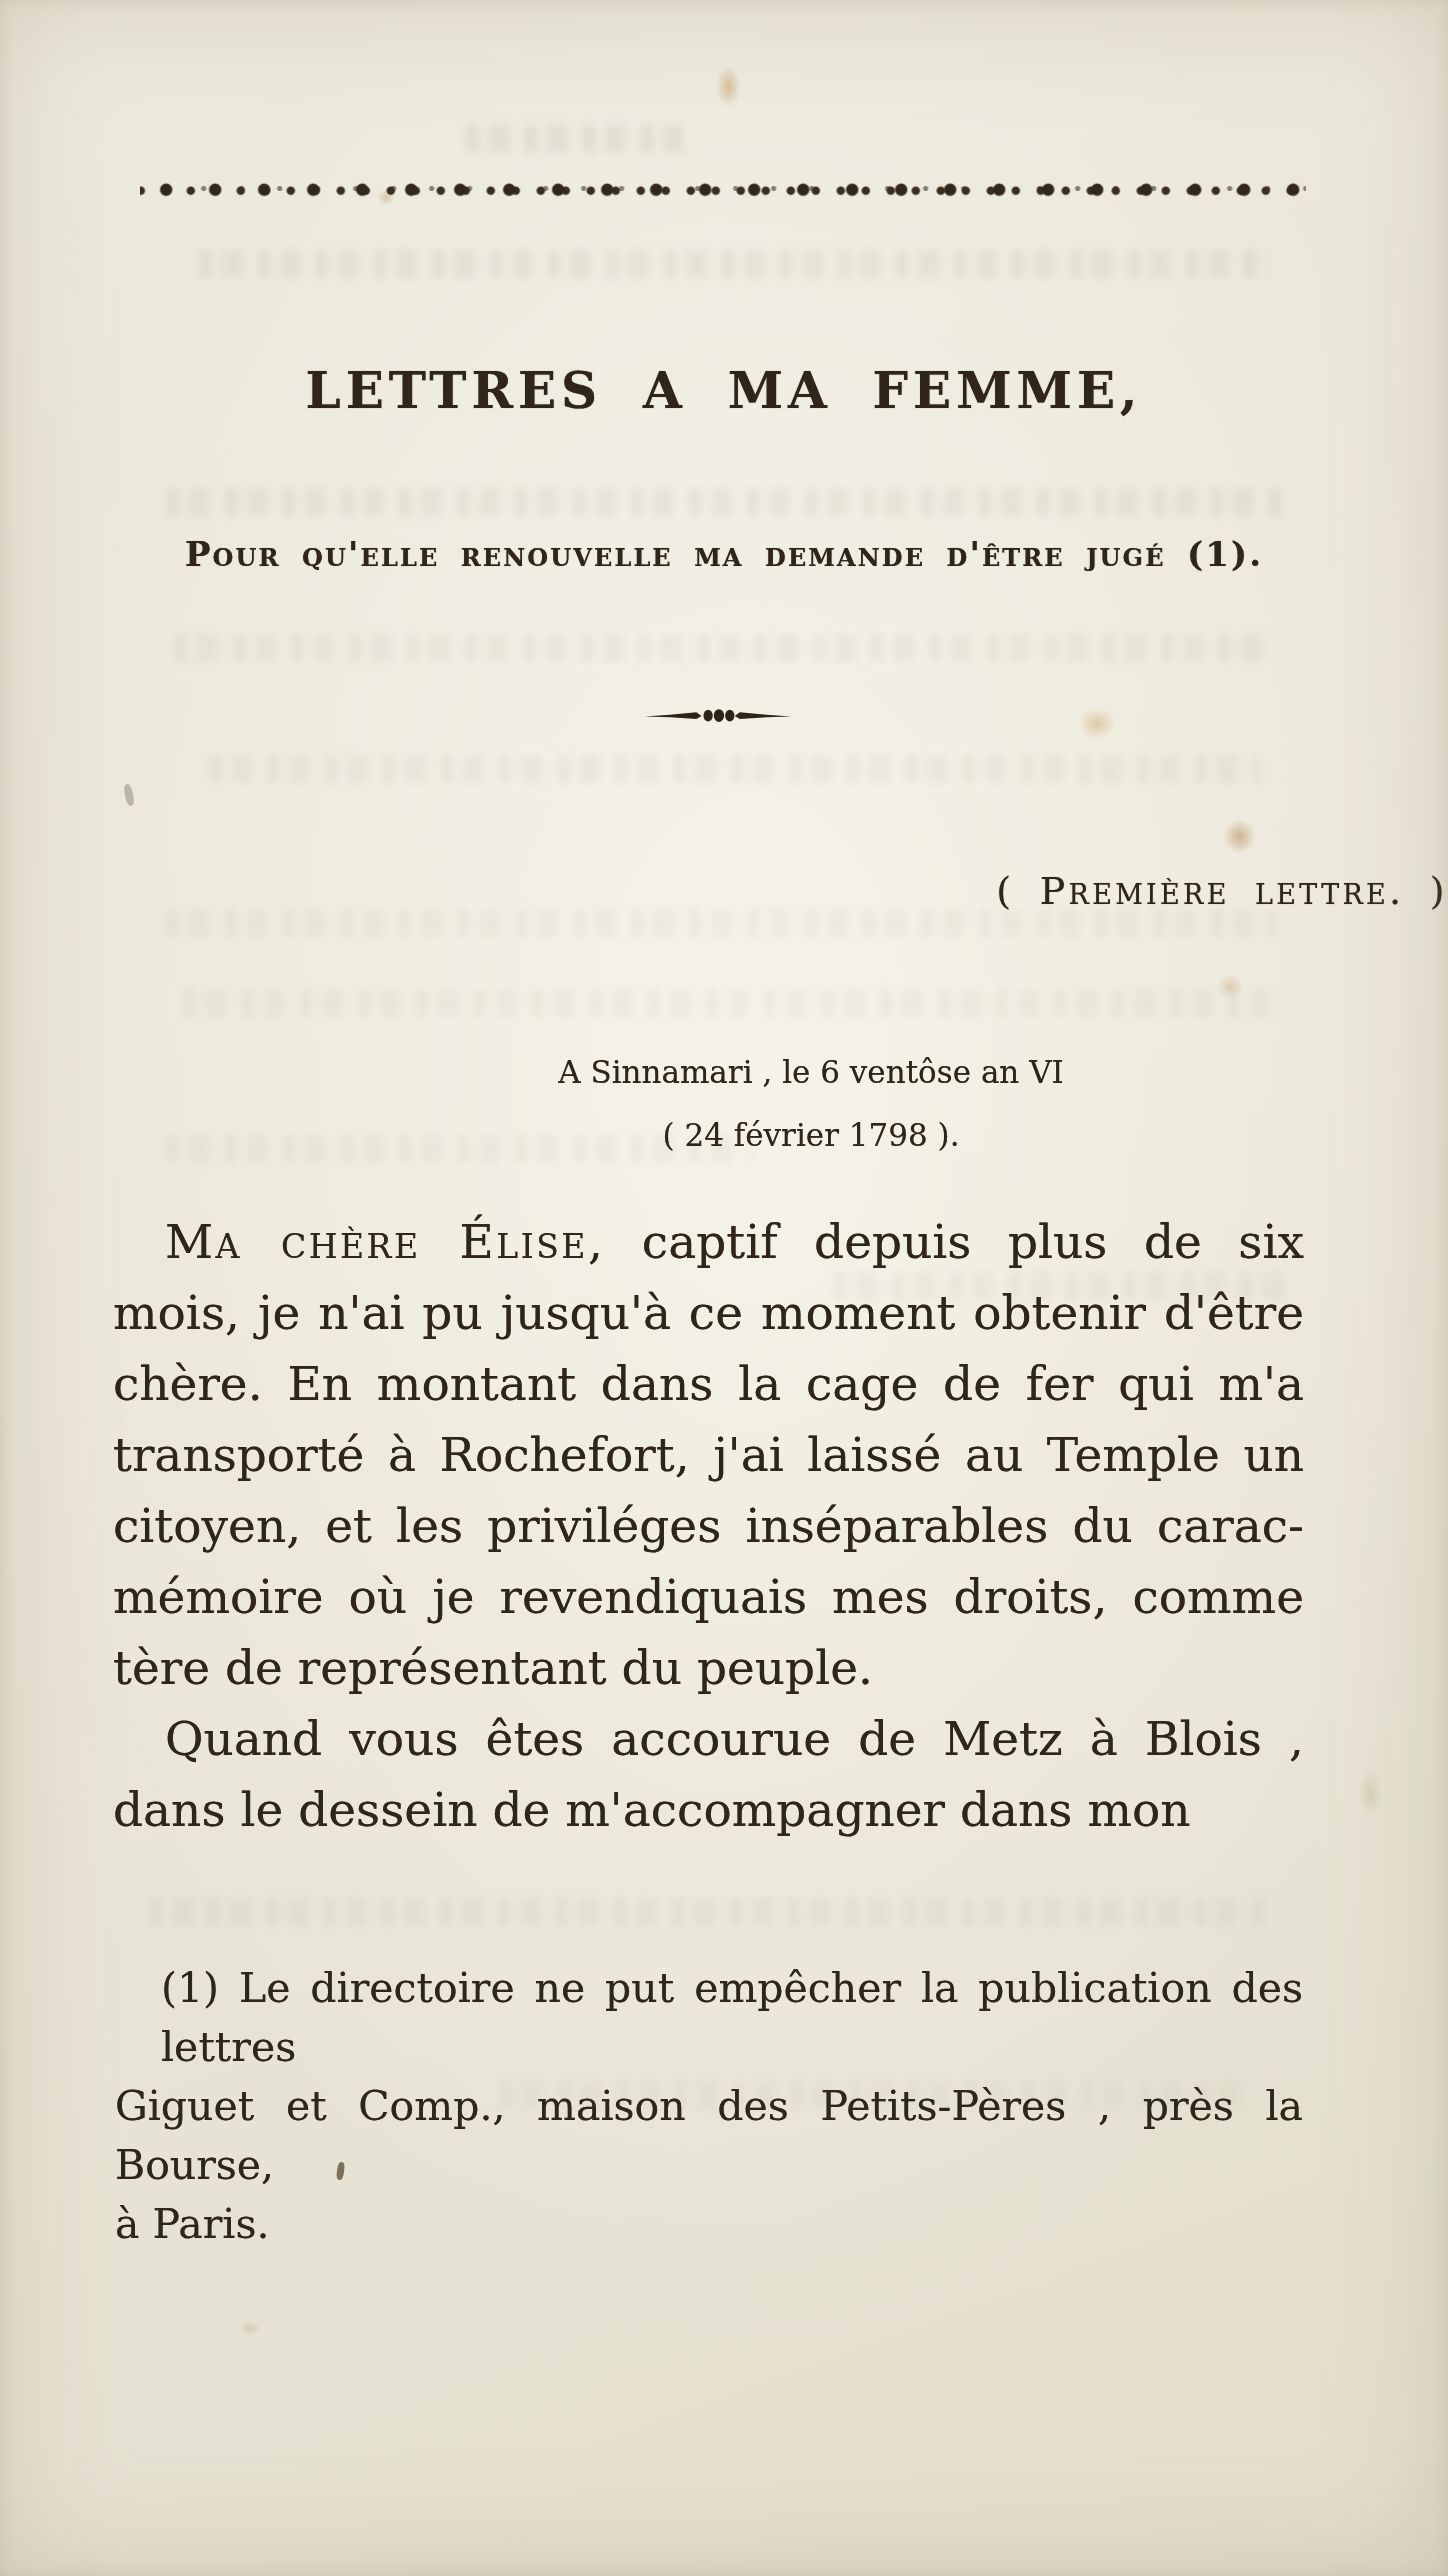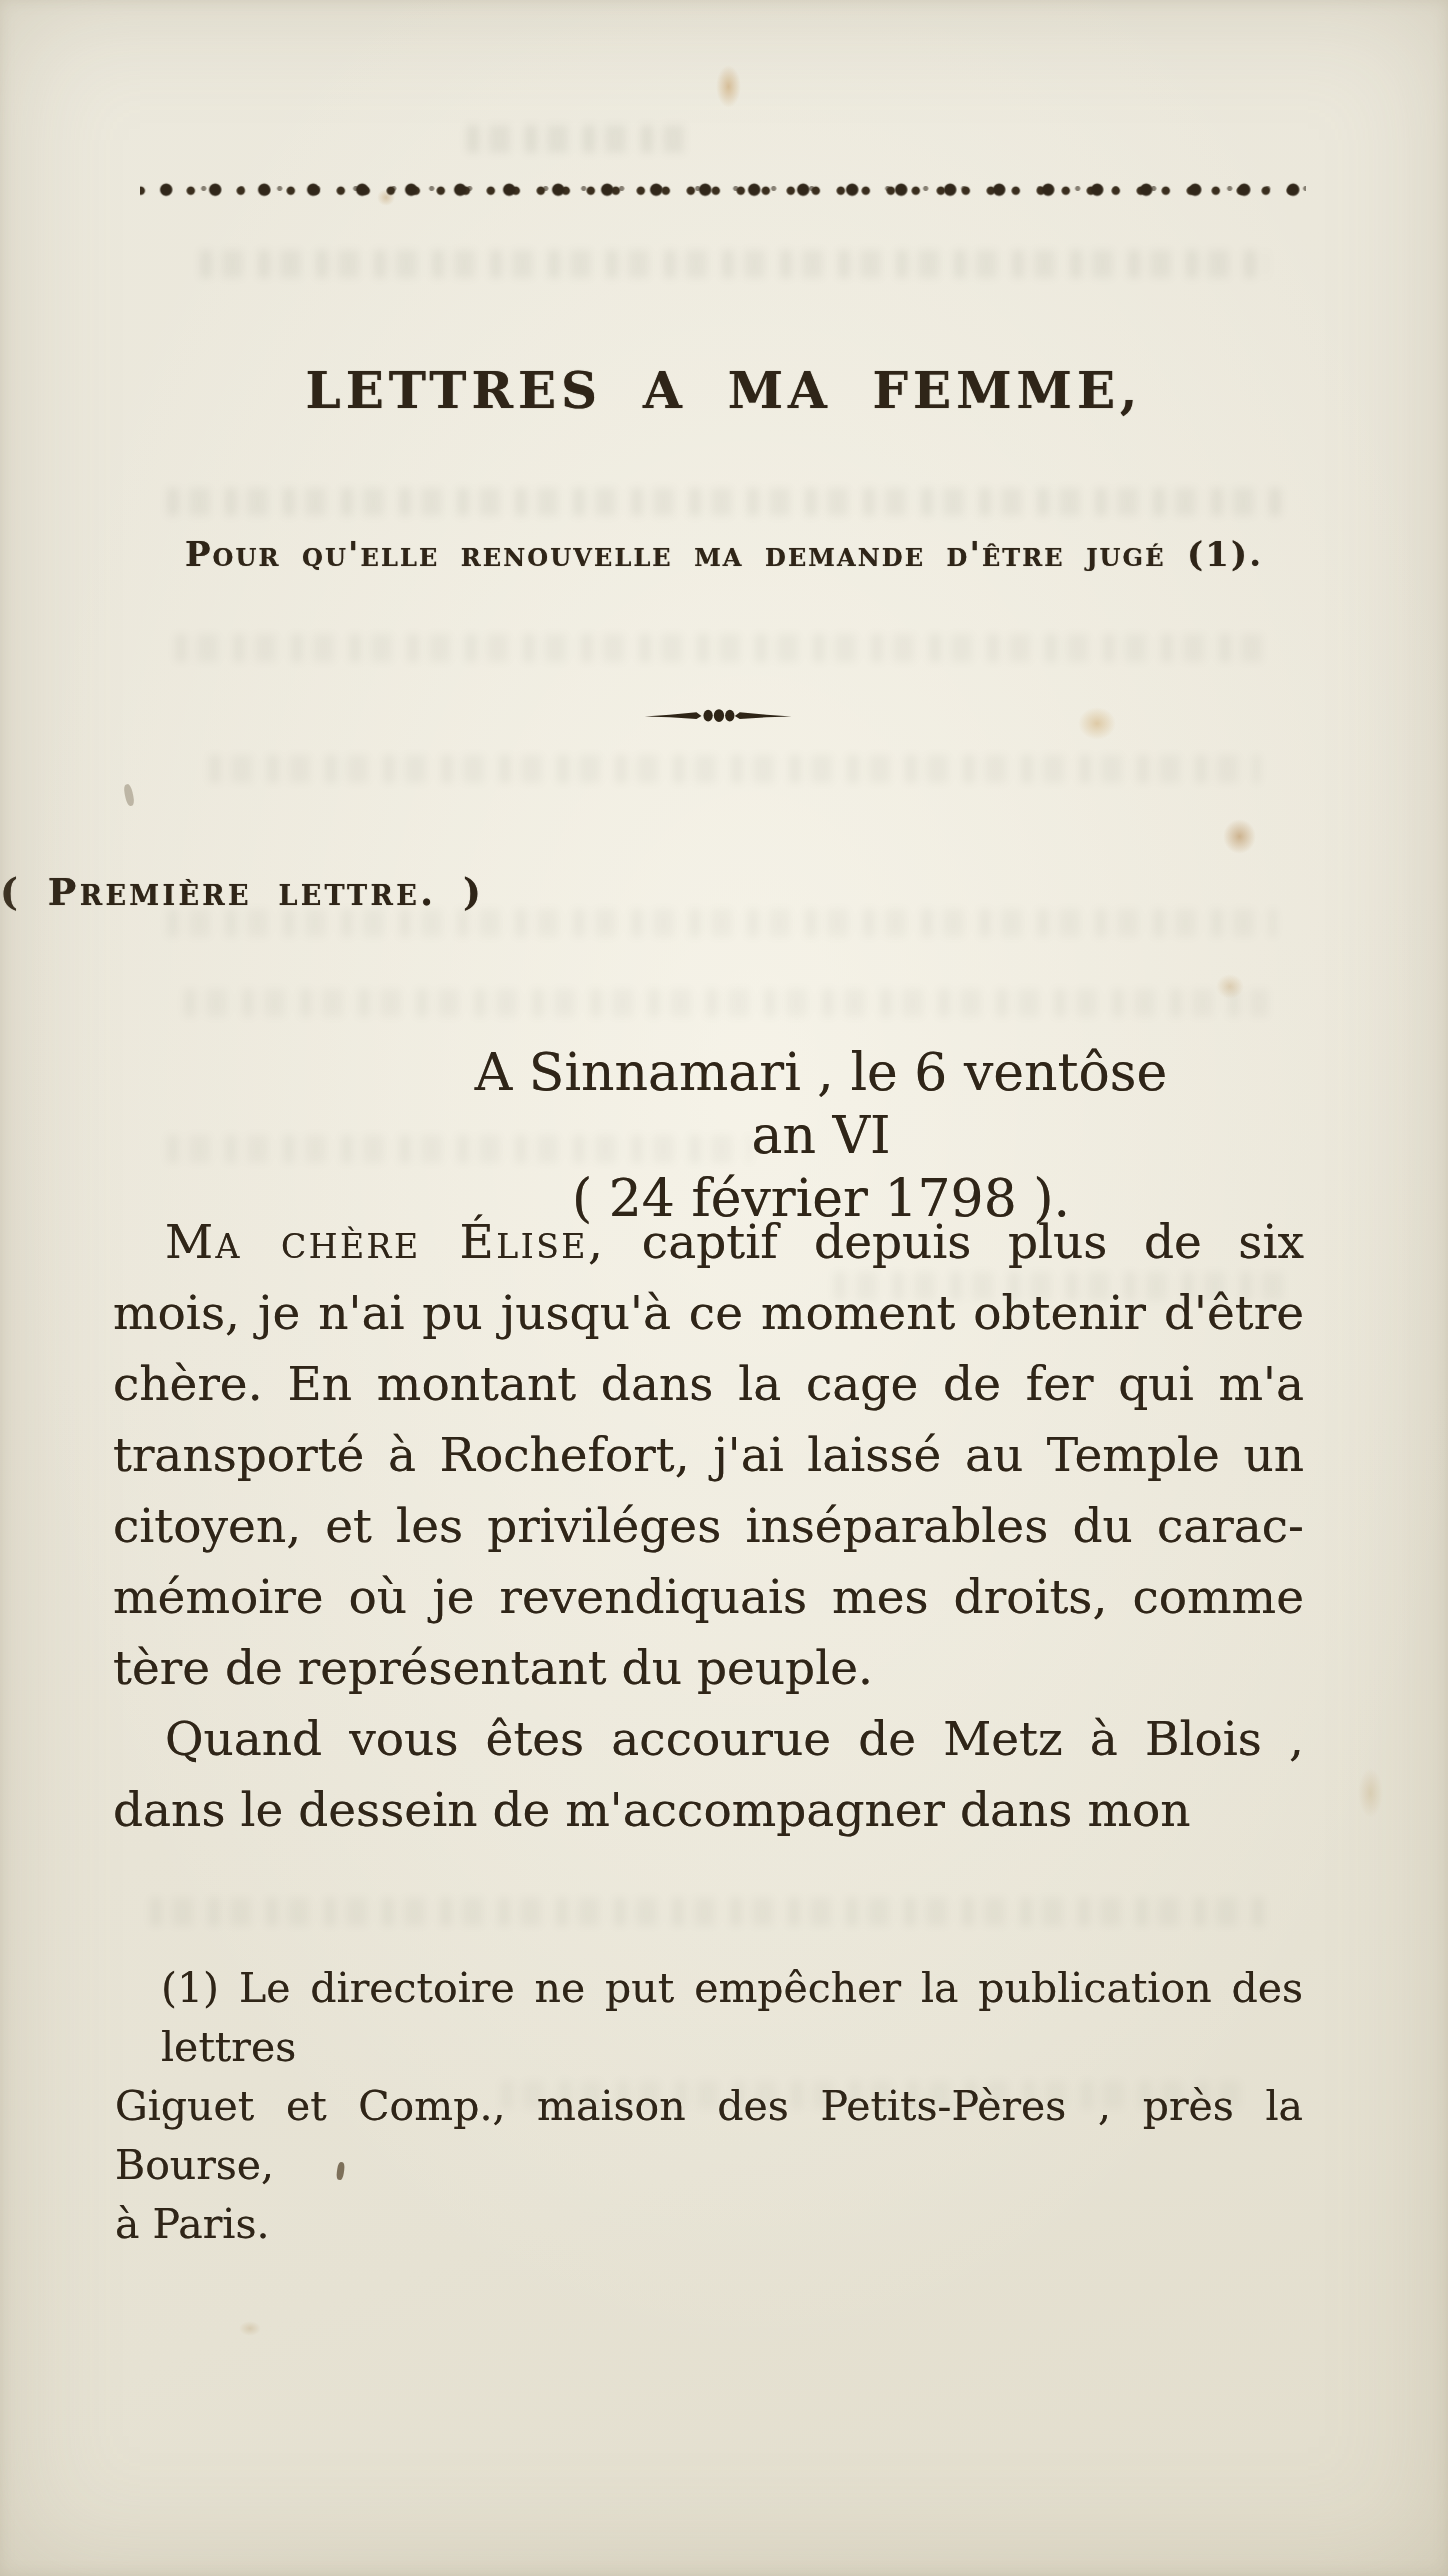--- a/index.html
+++ b/index.html
@@ -46,30 +46,30 @@
     font-variant:small-caps;
     font-size:34px;font-weight:bold;
     letter-spacing:2.1px;word-spacing:7.5px;
     text-shadow:0 0 0.7px rgba(47,37,24,0.7);
   }
   .fleuron{
     position:absolute;top:706px;left:50%;transform:translateX(-54%);
   }
   .letter-heading{
     position:absolute;top:869px;left:0;width:100%;
-    text-align:left;
+    text-align:right;
     font-variant:small-caps;
-    font-size:38px;font-weight:bold;
+    font-size:38px;font-weight:normal;
     letter-spacing:3.3px;word-spacing:10px;
     text-shadow:0 0 0.7px rgba(47,37,24,0.7);
   }
   .dateline{
-    position:absolute;top:1041px;left:454px;width:734px;
+    position:absolute;top:1041px;left:444px;width:734px;
     text-align:center;
-    font-size:52px;line-height:63px;
+    font-size:31px;line-height:63px;
     text-shadow:0 0 0.6px rgba(47,37,24,0.6);
   }
 
   
   .bodytext{
     position:absolute;left:113px;top:1206px;width:1191px;
     font-size:47px;line-height:71px;
     text-shadow:0 0 0.6px rgba(47,37,24,0.65);
   }
   .jline{text-align:justify;text-align-last:justify;}

